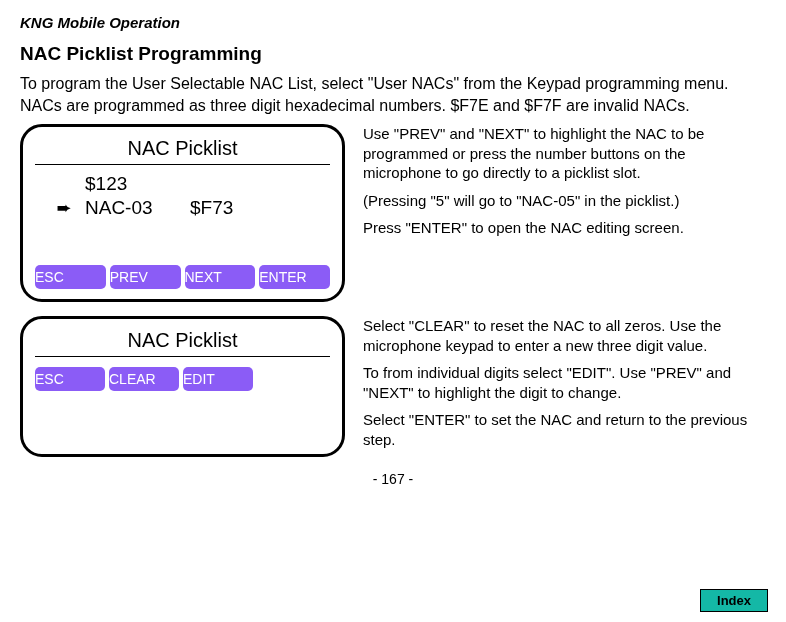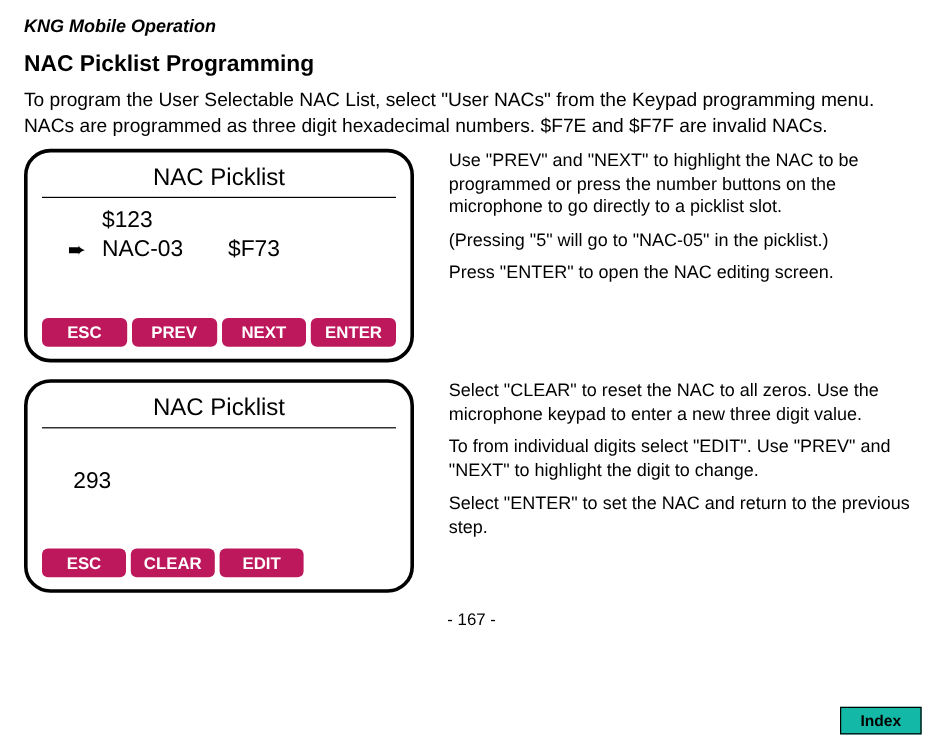--- a/index.html
+++ b/index.html
@@ -27,21 +27,21 @@
       font-size: 19px;
       margin-bottom: 8px;
     }
     .intro-text {
       font-size: 16px;
       line-height: 1.35;
       margin-bottom: 8px;
     }
     .row {
       display: flex;
-      gap: 29px;
+      gap: 18px;
       margin-bottom: 14px;
     }
     .screen-box {
       width: 325px;
       border: 3px solid #000;
       border-radius: 22px;
       padding: 10px 12px;
       flex-shrink: 0;
     }
     .screen-title {
@@ -72,26 +72,26 @@
     }
     .nac-val {
       width: 70px;
     }
     .button-row {
       display: flex;
       gap: 4px;
       padding-top: 4px;
     }
     .btn {
-      background: #be185d;
+      background: #8b5cf6;
       color: #fff;
       font-size: 14px;
-      font-weight: bold;
+      font-weight: normal;
       padding: 4px 0;
-      text-align: center;
+      text-align: left;
       border-radius: 5px;
       flex: 1;
     }
     .side-text {
       font-size: 15px;
       line-height: 1.3;
     }
     .side-text p {
       margin-bottom: 8px;
     }
@@ -152,23 +152,20 @@
   <div class="side-text">
     <p>Use "PREV" and "NEXT" to highlight the NAC to be programmed or press the number buttons on the microphone to go directly to a picklist slot.</p>
     <p>(Pressing "5" will go to "NAC-05" in the picklist.)</p>
     <p>Press "ENTER" to open the NAC editing screen.</p>
   </div>
 </div>
 
 <div class="row">
   <div class="screen-box">
     <div class="screen-title">NAC Picklist</div>
-    <div class="screen-body-plain">
-      <span>293</span>
-    </div>
     <div class="button-row btn-row-3">
       <div class="btn">ESC</div>
       <div class="btn">CLEAR</div>
       <div class="btn">EDIT</div>
     </div>
   </div>
   <div class="side-text">
     <p>Select "CLEAR" to reset the NAC to all zeros. Use the microphone keypad to enter a new three digit value.</p>
     <p>To from individual digits select "EDIT". Use "PREV" and "NEXT" to highlight the digit to change.</p>
     <p>Select "ENTER" to set the NAC and return to the previous step.</p>

